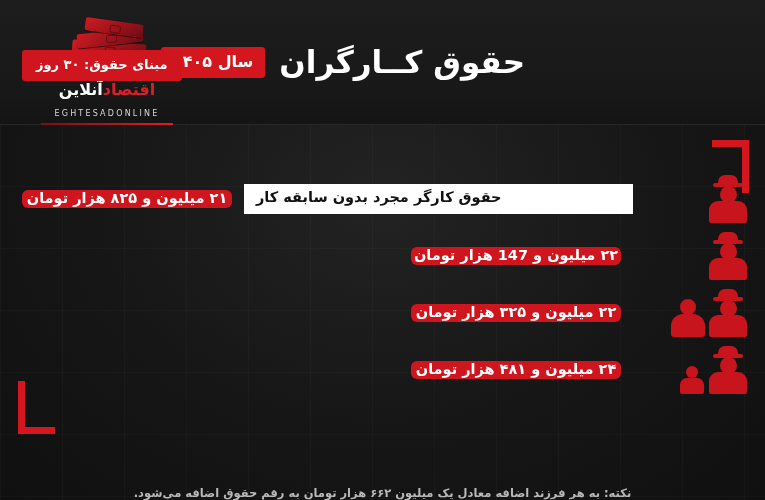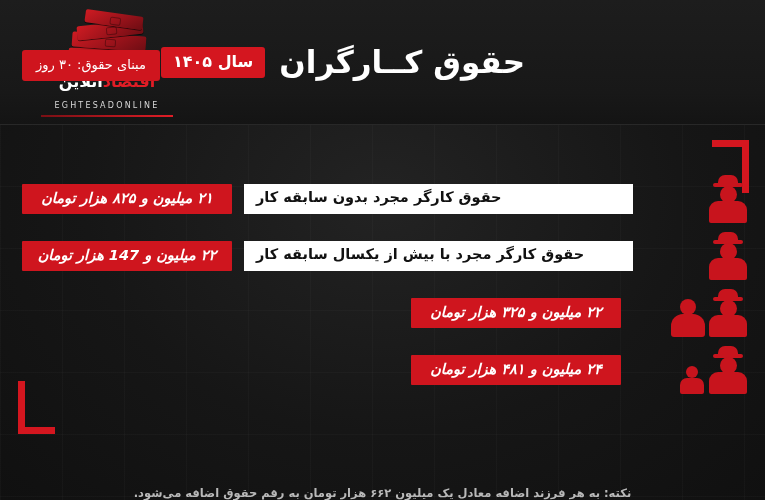--- a/index.html
+++ b/index.html
@@ -26,21 +26,21 @@
   .header {
     position: absolute;
     top: 0; left: 0;
     width: 765px;
     height: 124px;
     background: linear-gradient(to bottom, #1d1d1d 0%, #181818 75%, #141414 100%);
     border-bottom: 1px solid rgba(255,255,255,0.05);
   }
   .logo-block {
     position: absolute;
-    top: 6px;
+    top: 14px;
     right: 578px;
     width: 160px;
     height: 112px;
     text-align: center;
   }
   .money-stack {
     position: relative;
     width: 96px;
     height: 62px;
     margin: 2px auto 0 auto;
@@ -110,21 +110,21 @@
     border-radius: 3px;
     white-space: nowrap;
   }
   .basis-badge {
     position: absolute;
     top: 50px;
     left: 22px;
     background: #cf151e;
     color: #ffffff;
     font-size: 13px;
-    font-weight: normal;
+    font-weight: bold;
     padding: 7px 14px 9px 14px;
     border-radius: 3px;
     white-space: nowrap;
   }
   
   .bracket {
     position: absolute;
     width: 30px;
     height: 46px;
     border-color: #d4161f;
@@ -178,35 +178,34 @@
     display: flex;
     align-items: center;
     justify-content: flex-end;
     padding: 0 12px 4px 12px;
     box-sizing: border-box;
     white-space: nowrap;
   }
   .row-amount {
     width: 210px;
     min-width: 210px;
-    height: 30px;
+    height: 18px;
     margin-left: 22px;
     margin-right: 12px;
     background: #cf151e;
     color: #ffffff;
     font-size: 14.5px;
     font-weight: bold;
     display: flex;
     align-items: center;
     justify-content: center;
     padding-bottom: 2px;
     box-sizing: border-box;
     white-space: nowrap;
-    border-radius: 1px;
-    font-style: italic;
+    border-radius: 6px;
   }
   
   .person {
     position: absolute;
     bottom: 0;
   }
   .person .head {
     position: absolute;
     border-radius: 50%;
     background: #c8141d;
@@ -305,21 +304,20 @@
 
     <div class="row r1">
       <div class="row-icons">
         <div class="person p-man">
           <div class="hat"></div>
             <div class="hat-brim"></div>
             <div class="head"></div>
             <div class="body"></div>
         </div>
       </div>
-      <div class="row-label">حقوق کارگر مجرد با بیش از یکسال سابقه کار</div>
       <div class="row-amount">۲۲ میلیون و 147 هزار تومان</div>
     </div>
 
     <div class="row r2">
       <div class="row-icons">
         <div class="person p-man">
           <div class="hat"></div>
             <div class="hat-brim"></div>
             <div class="head"></div>
             <div class="body"></div>

